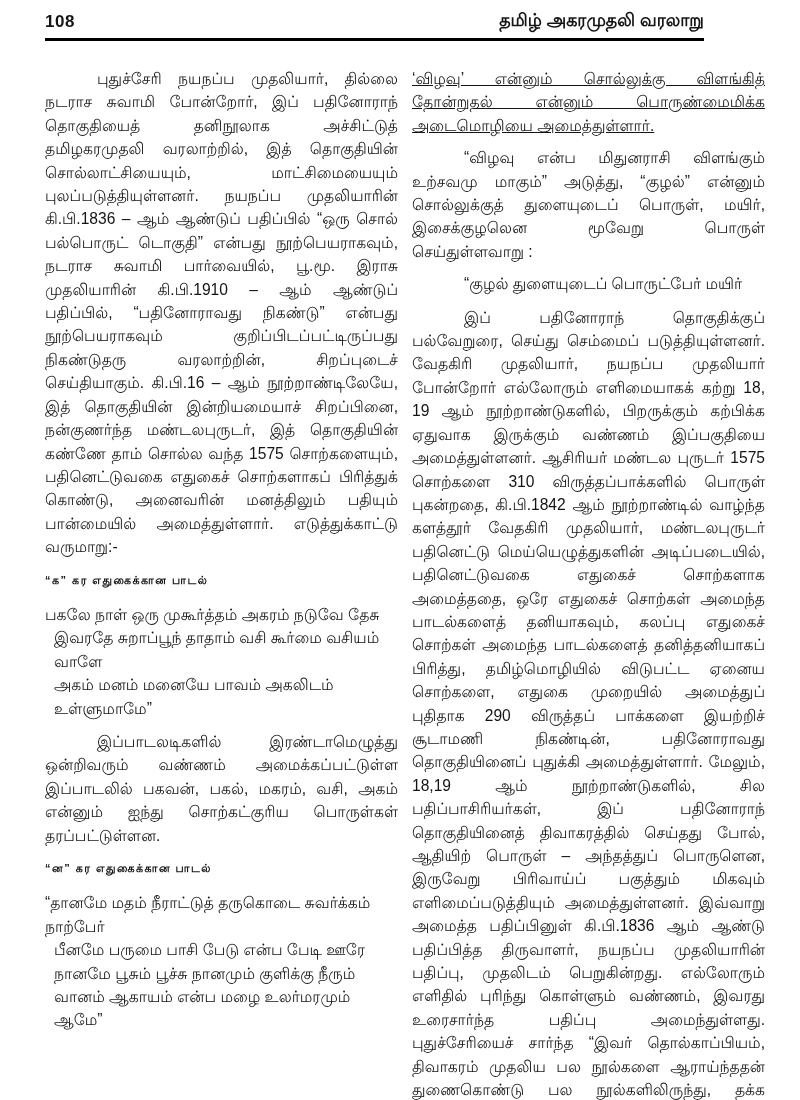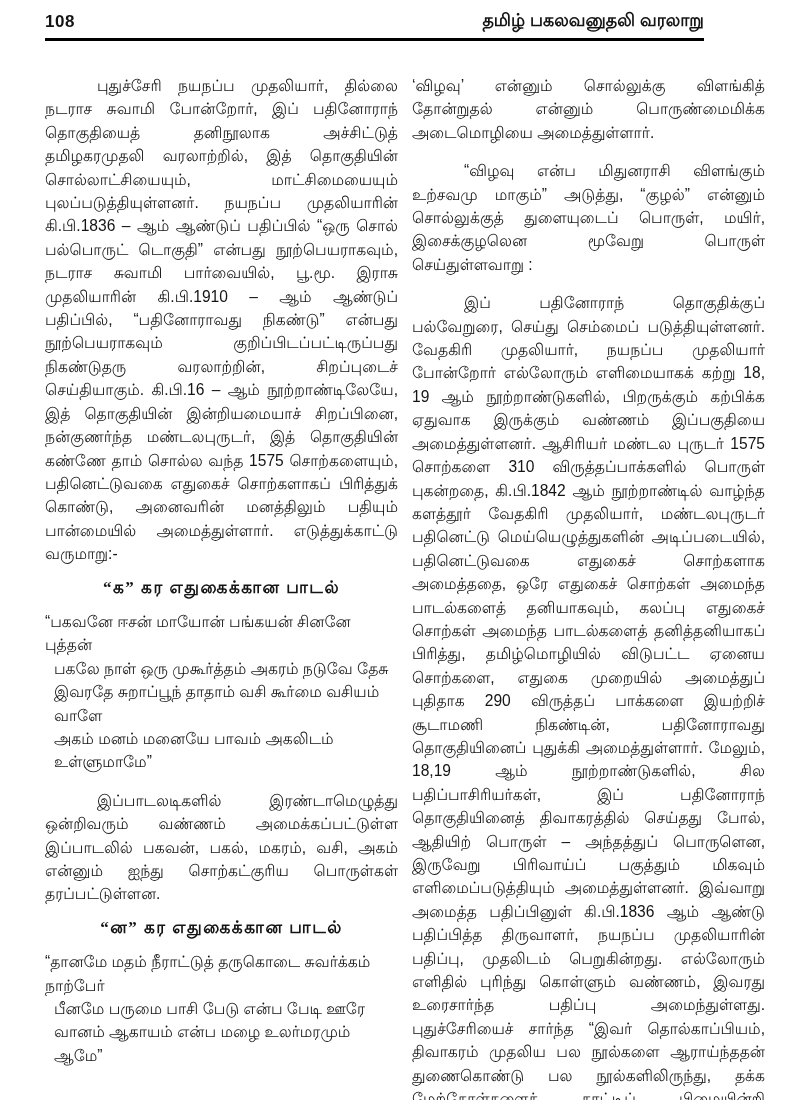--- a/index.html
+++ b/index.html
@@ -21,63 +21,64 @@
   .header-title { font-size: 17.5px; }
   .header-rule { height: 3px; background: #000; margin-top: 6px; }
 
   .columns { display: flex; gap: 14px; padding-top: 18px; }
   .col {
     width: 353px; flex: 0 0 353px;
     font-size: 15.6px; line-height: 23.4px;
     text-align: justify;
   }
 
-  .para { margin: 15px 0 9px 0; text-indent: 52px; }
-  .para.no-indent { text-indent: 0; }
+  .para { margin: 8px 0 9px 0; text-indent: 52px; }
+  .para.no-indent { text-indent: 0; text-decoration: underline; }
 
   .heading {
-    font-size: 17px; font-weight: bold; text-align: center;
-    letter-spacing: 1.5px; margin: 10px 0 11px 0; text-indent: 0; font-family: Liberation Serif, serif;
+    font-size: 11px; font-weight: bold; text-align: left;
+    letter-spacing: 1.5px; margin: 10px 0 11px 0; text-indent: 0;
   }
 
   .verse { margin: 0 0 10px 0; text-align: left; }
   .verse .verse-line { white-space: normal; }
   .verse.stanza .verse-line:not(:first-child) { padding-left: 9px; }
   .verse.quote .verse-line:first-child { text-indent: 52px; }
   .verse.quote .verse-line:not(:first-child) { padding-left: 0; }
 </style>
 </head>
 <body>
 
 <div class="page">
   <div class="page-header">
     <span class="page-number">108</span>
-    <span class="header-title">தமிழ் பகலவனுதலி வரலாறு</span>
+    <span class="header-title">தமிழ் அகரமுதலி வரலாறு</span>
   </div>
   <div class="header-rule"></div>
 
   <div class="columns">
     <div class="col" id="left-col">
         <p class="para">புதுச்சேரி நயநப்ப முதலியார், தில்லை நடராச சுவாமி போன்றோர், இப் பதினோராந் தொகுதியைத் தனிநூலாக அச்சிட்டுத் தமிழகரமுதலி வரலாற்றில், இத் தொகுதியின் சொல்லாட்சியையும், மாட்சிமையையும் புலப்படுத்தியுள்ளனர். நயநப்ப முதலியாரின் கி.பி.1836 – ஆம் ஆண்டுப் பதிப்பில் “ஒரு சொல் பல்பொருட் டொகுதி” என்பது நூற்பெயராகவும், நடராச சுவாமி பார்வையில், பூ.மூ. இராசு முதலியாரின் கி.பி.1910 – ஆம் ஆண்டுப் பதிப்பில், “பதினோராவது நிகண்டு” என்பது நூற்பெயராகவும் குறிப்பிடப்பட்டிருப்பது நிகண்டுதரு வரலாற்றின், சிறப்புடைச் செய்தியாகும். கி.பி.16 – ஆம் நூற்றாண்டிலேயே, இத் தொகுதியின் இன்றியமையாச் சிறப்பினை, நன்குணர்ந்த மண்டலபுருடர், இத் தொகுதியின் கண்ணே தாம் சொல்ல வந்த 1575 சொற்களையும், பதினெட்டுவகை எதுகைச் சொற்களாகப் பிரித்துக் கொண்டு, அனைவரின் மனத்திலும் பதியும் பான்மையில் அமைத்துள்ளார். எடுத்துக்காட்டு வருமாறு:-</p>
         <h3 class="heading">“க” கர எதுகைக்கான பாடல்</h3>
         <div class="verse stanza">
-          <div class="verse-line">“பகவனே ஈசன் மாயோன் பங்கயன் சினனே புத்தன்</div>
           <div class="verse-line">பகலே நாள் ஒரு முகூர்த்தம் அகரம் நடுவே தேசு</div>
           <div class="verse-line">இவரதே சுறாப்பூந் தாதாம் வசி கூர்மை வசியம் வாளே</div>
           <div class="verse-line">அகம் மனம் மனையே பாவம் அகலிடம் உள்ளுமாமே”</div>
         </div>
         <p class="para">இப்பாடலடிகளில் இரண்டாமெழுத்து ஒன்றிவரும் வண்ணம் அமைக்கப்பட்டுள்ள இப்பாடலில் பகவன், பகல், மகரம், வசி, அகம் என்னும் ஐந்து சொற்கட்குரிய பொருள்கள் தரப்பட்டுள்ளன.</p>
         <h3 class="heading">“ன” கர எதுகைக்கான பாடல்</h3>
         <div class="verse stanza">
           <div class="verse-line">“தானமே மதம் நீராட்டுத் தருகொடை சுவர்க்கம் நாற்பேர்</div>
           <div class="verse-line">பீனமே பருமை பாசி பேடு என்ப பேடி ஊரே</div>
+          <div class="verse-line">நானமே பூசும் பூச்சு நானமும் குளிக்கு நீரும்</div>
           <div class="verse-line">வானம் ஆகாயம் என்ப மழை உலர்மரமும் ஆமே”</div>
         </div>
       </div>
     <div class="col" id="right-col">
         <p class="para no-indent">‘விழவு’ என்னும் சொல்லுக்கு விளங்கித் தோன்றுதல் என்னும் பொருண்மைமிக்க அடைமொழியை அமைத்துள்ளார்.</p>
         <p class="para">“விழவு என்ப மிதுனராசி விளங்கும் உற்சவமு மாகும்” அடுத்து, “குழல்” என்னும் சொல்லுக்குத் துளையுடைப் பொருள், மயிர், இசைக்குழலென மூவேறு பொருள் செய்துள்ளவாறு :</p>
         <div class="verse quote">
+          <div class="verse-line">“குழல் துளையுடைப் பொருட்பேர் மயிர்</div>
         </div>
         <p class="para">இப் பதினோராந் தொகுதிக்குப் பல்வேறுரை, செய்து செம்மைப் படுத்தியுள்ளனர். வேதகிரி முதலியார், நயநப்ப முதலியார் போன்றோர் எல்லோரும் எளிமையாகக் கற்று 18, 19 ஆம் நூற்றாண்டுகளில், பிறருக்கும் கற்பிக்க ஏதுவாக இருக்கும் வண்ணம் இப்பகுதியை அமைத்துள்ளனர். ஆசிரியர் மண்டல புருடர் 1575 சொற்களை 310 விருத்தப்பாக்களில் பொருள் புகன்றதை, கி.பி.1842 ஆம் நூற்றாண்டில் வாழ்ந்த களத்தூர் வேதகிரி முதலியார், மண்டலபுருடர் பதினெட்டு மெய்யெழுத்துகளின் அடிப்படையில், பதினெட்டுவகை எதுகைச் சொற்களாக அமைத்ததை, ஒரே எதுகைச் சொற்கள் அமைந்த பாடல்களைத் தனியாகவும், கலப்பு எதுகைச் சொற்கள் அமைந்த பாடல்களைத் தனித்தனியாகப் பிரித்து, தமிழ்மொழியில் விடுபட்ட ஏனைய சொற்களை, எதுகை முறையில் அமைத்துப் புதிதாக 290 விருத்தப் பாக்களை இயற்றிச் சூடாமணி நிகண்டின், பதினோராவது தொகுதியினைப் புதுக்கி அமைத்துள்ளார். மேலும், 18,19 ஆம் நூற்றாண்டுகளில், சில பதிப்பாசிரியர்கள், இப் பதினோராந் தொகுதியினைத் திவாகரத்தில் செய்தது போல், ஆதியிற் பொருள் – அந்தத்துப் பொருளென, இருவேறு பிரிவாய்ப் பகுத்தும் மிகவும் எளிமைப்படுத்தியும் அமைத்துள்ளனர். இவ்வாறு அமைத்த பதிப்பினுள் கி.பி.1836 ஆம் ஆண்டு பதிப்பித்த திருவாளர், நயநப்ப முதலியாரின் பதிப்பு, முதலிடம் பெறுகின்றது. எல்லோரும் எளிதில் புரிந்து கொள்ளும் வண்ணம், இவரது உரைசார்ந்த பதிப்பு அமைந்துள்ளது. புதுச்சேரியைச் சார்ந்த “இவர் தொல்காப்பியம், திவாகரம் முதலிய பல நூல்களை ஆராய்ந்ததன் துணைகொண்டு பல நூல்களிலிருந்து, தக்க மேற்கோள்களைக் காட்டிப் பிழையின்றி உரையியற்றினார்¹” இவ்வுரை, கி.பி.1836 – இல் அனைவரும் போற்றும் வண்ணம் அமைந்திருந்தது. பல்லாற்றானும் எளிமைப் படுத்தப்பட்ட இப் பதினோராந் தொகுதியை அதனுடைய பல்வேறுபட்ட சிறப்புகளைக் கருத்திற்கொண்டு கல்வியறிவுடையாரனைவரும்,</p>
       </div>
   </div>
 </div>
 
 </body></html>

